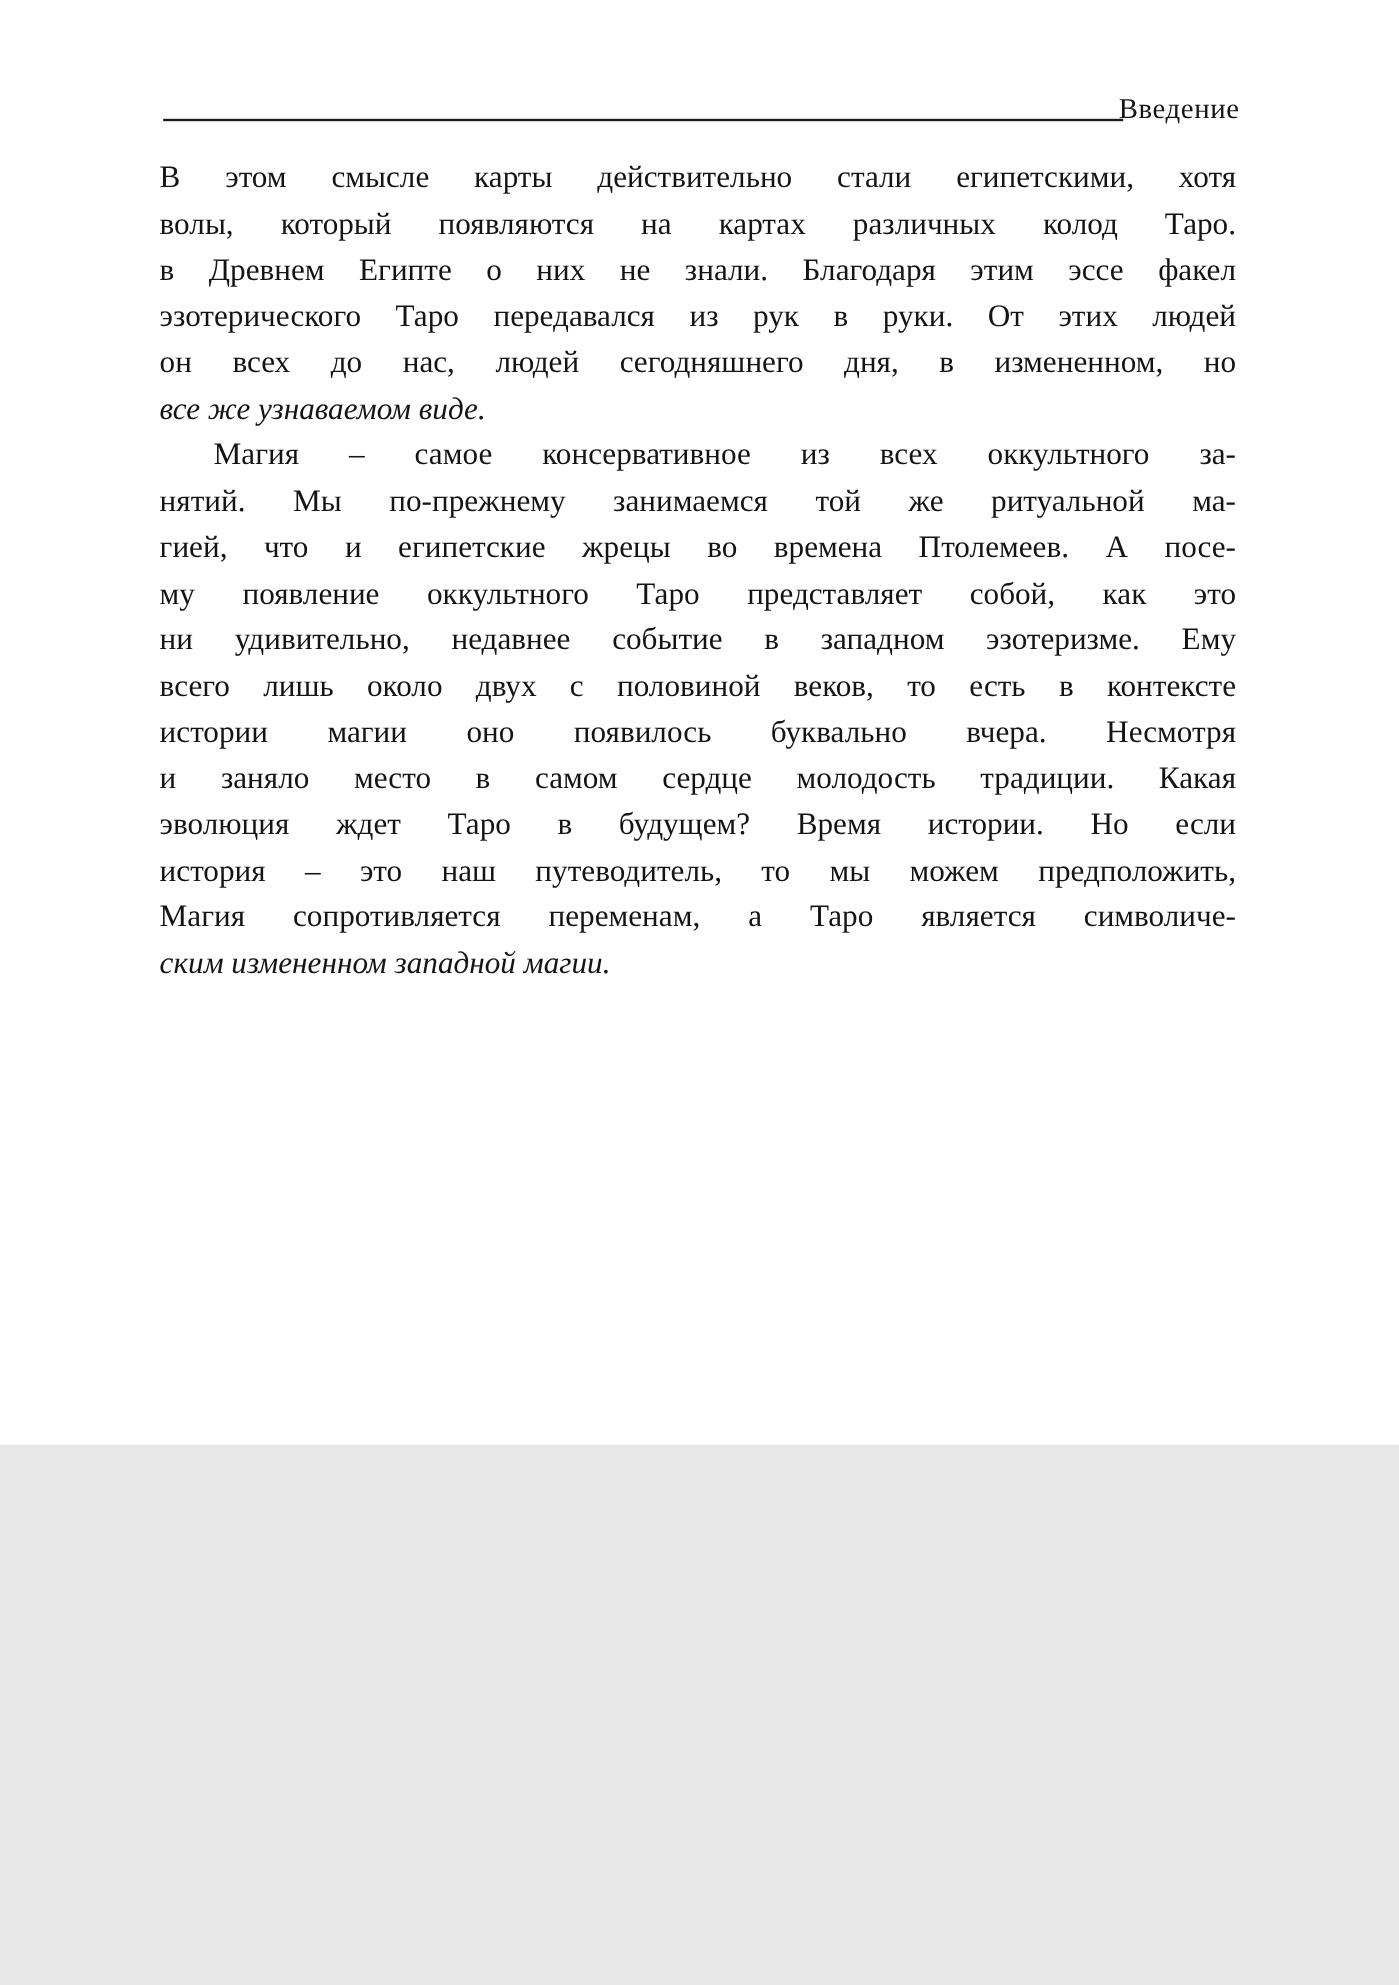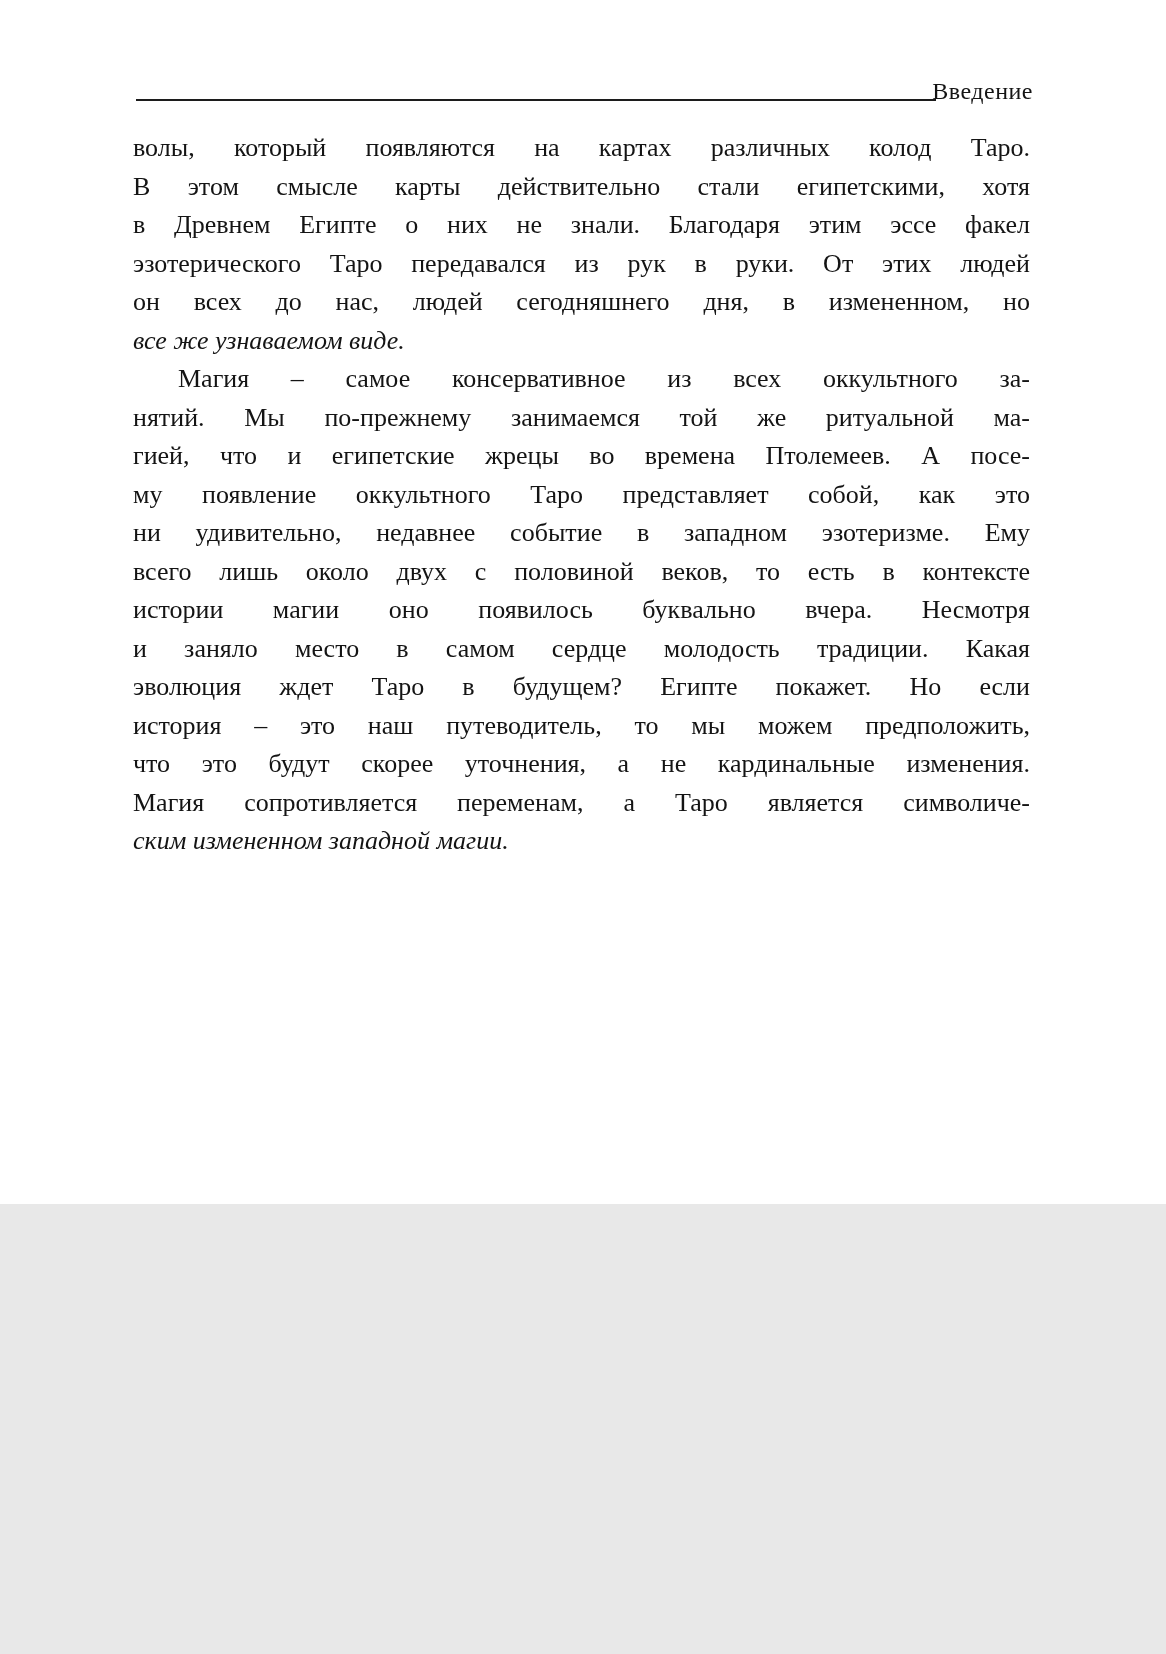--- a/index.html
+++ b/index.html
@@ -78,39 +78,38 @@
 </head>
 <body>
 
 <div class="page">
 
   <div class="header-rule"></div>
   <div class="header-title">Введение</div>
 
   <div class="text-block">
       <div class="paragraph">
+        <div class="line">В этом смысле карты действительно стали египетскими, хотя</div>
         <div class="line">волы, который появляются на картах различных колод Таро.</div>
-        <div class="line">В этом смысле карты действительно стали египетскими, хотя</div>
         <div class="line">в Древнем Египте о них не знали. Благодаря этим эссе факел</div>
         <div class="line">эзотерического Таро передавался из рук в руки. От этих людей</div>
         <div class="line">он всех до нас, людей сегодняшнего дня, в измененном, но</div>
         <div class="line last">все же узнаваемом виде.</div>
       </div>
       <div class="paragraph indent-first">
         <div class="line">Магия – самое консервативное из всех оккультного за-</div>
         <div class="line">нятий. Мы по-прежнему занимаемся той же ритуальной ма-</div>
         <div class="line">гией, что и египетские жрецы во времена Птолемеев. А посе-</div>
         <div class="line">му появление оккультного Таро представляет собой, как это</div>
         <div class="line">ни удивительно, недавнее событие в западном эзотеризме. Ему</div>
         <div class="line">всего лишь около двух с половиной веков, то есть в контексте</div>
         <div class="line">истории магии оно появилось буквально вчера. Несмотря</div>
         <div class="line">и заняло место в самом сердце молодость традиции. Какая</div>
-        <div class="line">эволюция ждет Таро в будущем? Египте покажет. Но если</div>
+        <div class="line">эволюция ждет Таро в будущем? Время истории. Но если</div>
         <div class="line">история – это наш путеводитель, то мы можем предположить,</div>
-        <div class="line">что это будут скорее уточнения, а не кардинальные изменения.</div>
         <div class="line">Магия сопротивляется переменам, а Таро является символиче-</div>
         <div class="line last">ским измененном западной магии.</div>
       </div>
     </div>
 
   <div class="footer">
     <span class="ornament">
       <svg width="34" height="20" viewBox="0 0 34 20" xmlns="http://www.w3.org/2000/svg">
         <line x1="1" y1="10" x2="33" y2="10" stroke="#141414" stroke-width="1.6"></line>
         <path d="M1 10 L9 5.5 L9 14.5 Z" fill="#141414"></path>

